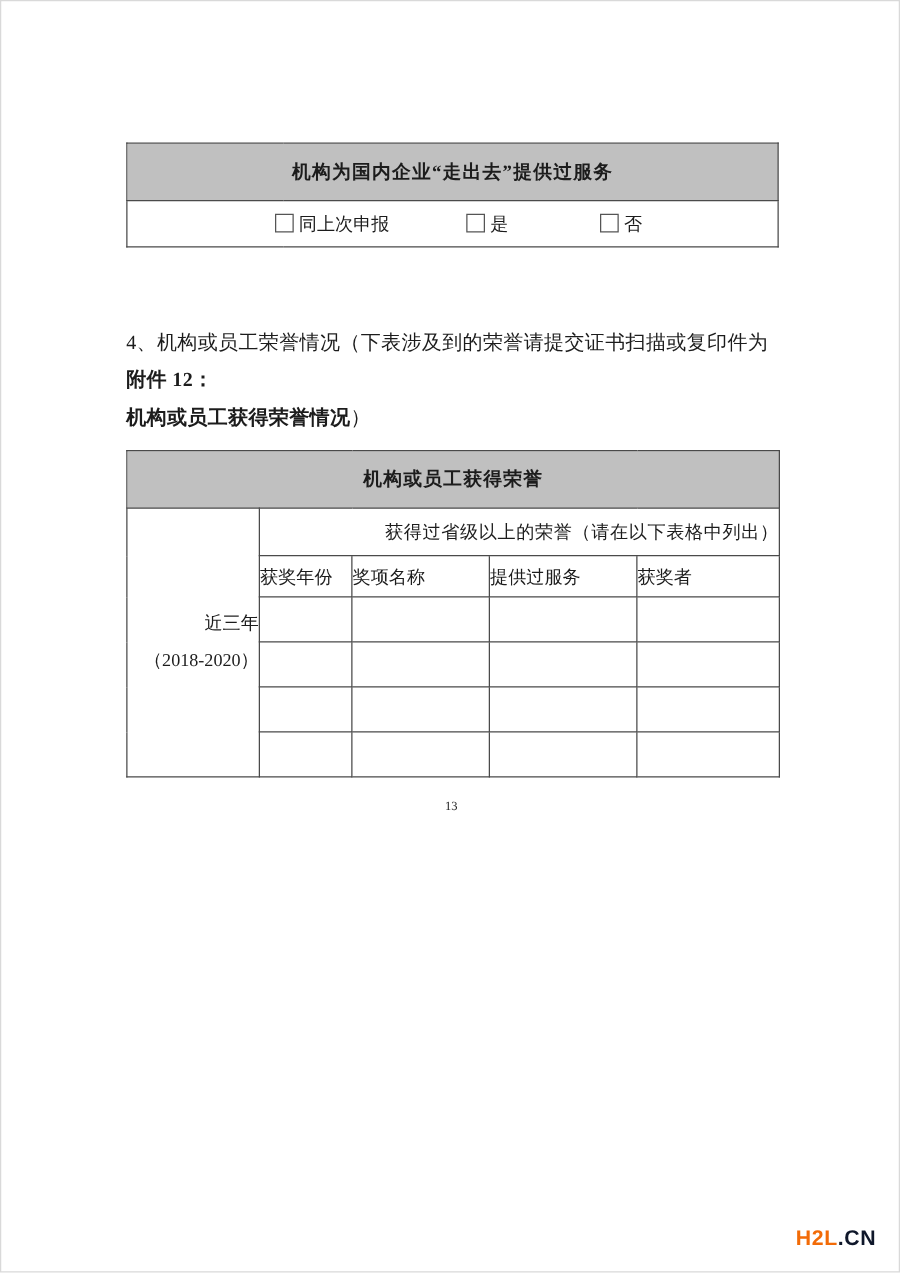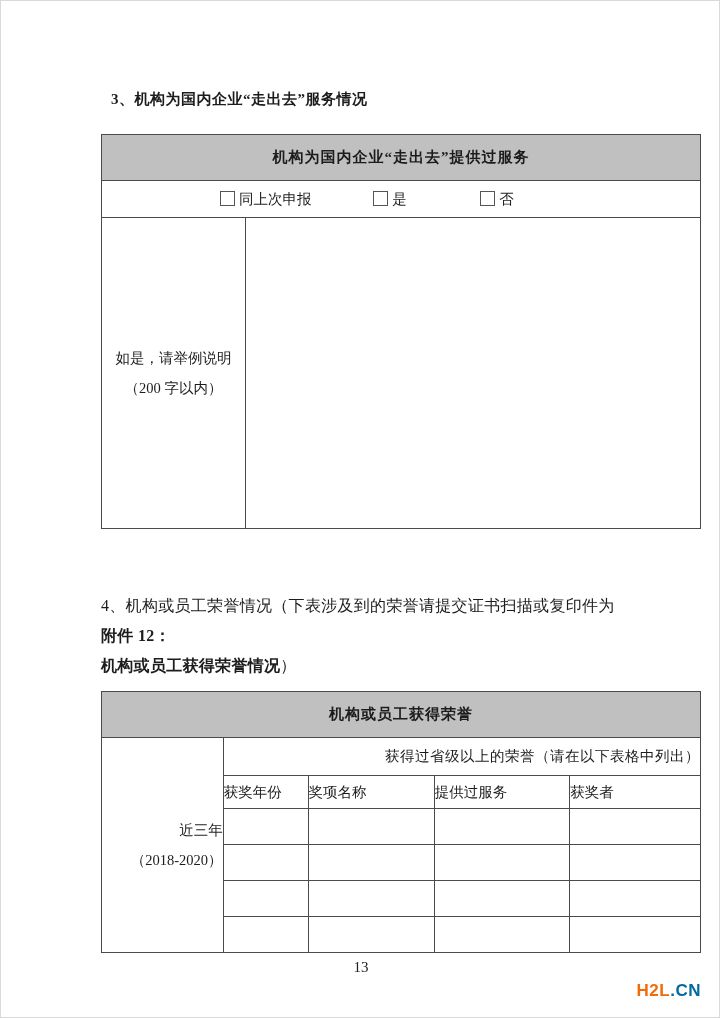--- a/index.html
+++ b/index.html
@@ -13,21 +13,21 @@
     color: #1c1c1c;
   }
   .content { padding: 88px 100px 0 100px; width: 520px; }
 
   .sec-heading {
     font-size: 15px; font-weight: bold;
     line-height: 20px; margin: 0 0 0 10px;
     letter-spacing: 0.5px;
   }
 
-  table { border-collapse: collapse; table-layout: fixed; width: 600px; }
+  table { border-collapse: collapse; table-layout: fixed; width: 522px; }
   td { border: 1px solid #4a4a4a; font-size: 14.5px; padding: 0; overflow: hidden; }
 
   .tbl-title {
     background: #c0c0c0;
     text-align: center; vertical-align: middle;
     font-weight: bold; font-size: 15px; letter-spacing: 1px;
     height: 45px;
   }
 
   
@@ -52,35 +52,34 @@
 
   
   .honor-table { margin-top: 10px; }
   .period-cell { text-align: right; vertical-align: middle; }
   .period-cell div { line-height: 30px; }
   .sub-header { height: 37px; text-align: right; vertical-align: middle; letter-spacing: 0.5px; }
   .col-header td { height: 32px; vertical-align: middle; }
   .empty-row td { height: 35px; }
 
   
-  .page-number { text-align: center; margin-top: 6px; font-size: 15px; color: #222; }
+  .page-number { text-align: center; margin-top: 18px; font-size: 10px; color: #222; }
   .watermark {
     position: absolute; right: 18px; bottom: 16px;
     font-family: "Liberation Sans", "DejaVu Sans", sans-serif;
     font-weight: bold; font-size: 17px; letter-spacing: 0.5px;
   }
   .wm-brand { color: #f26b07; }
-  .wm-suffix { color: #0369a1; }
+  .wm-suffix { color: #0f172a; }
 </style>
 </head>
 <body>
 
 <div class="content">
 
-  <p class="sec-heading">3、机构为国内企业“走出去”服务情况</p>
 
   <table class="svc-table">
     <colgroup>
         <col style="width:125px">
         <col style="width:395px">
       </colgroup>
     <tbody>
         <tr>
       <td colspan="2" class="tbl-title">机构为国内企业“走出去”提供过服务</td>
     </tr>
@@ -89,27 +88,20 @@
         <span class="cb-group" style="margin-left:118px">
           <span class="cb-box"></span><span>同上次申报</span>
         </span>
         <span class="cb-group" style="margin-left:58px">
           <span class="cb-box"></span><span>是</span>
         </span>
         <span class="cb-group" style="margin-left:70px">
           <span class="cb-box"></span><span>否</span>
         </span>
       </td>
-    </tr>
-    <tr>
-      <td class="prompt-cell">
-        <div>如是，请举例说明</div>
-        <div>（200 字以内）</div>
-      </td>
-      <td class="entry-cell"></td>
     </tr>
   </tbody>
     </table>
 
   <p class="sec4-heading"><span>4、机构或员工荣誉情况（下表涉及到的荣誉请提交证书扫描或复印件为</span><span class="bold">附件 12：</span><br><span class="bold">机构或员工获得荣誉情况</span><span>）</span></p>
 
   <table class="honor-table">
     <colgroup>
       <col style="width:106px">
         <col style="width:74px">

